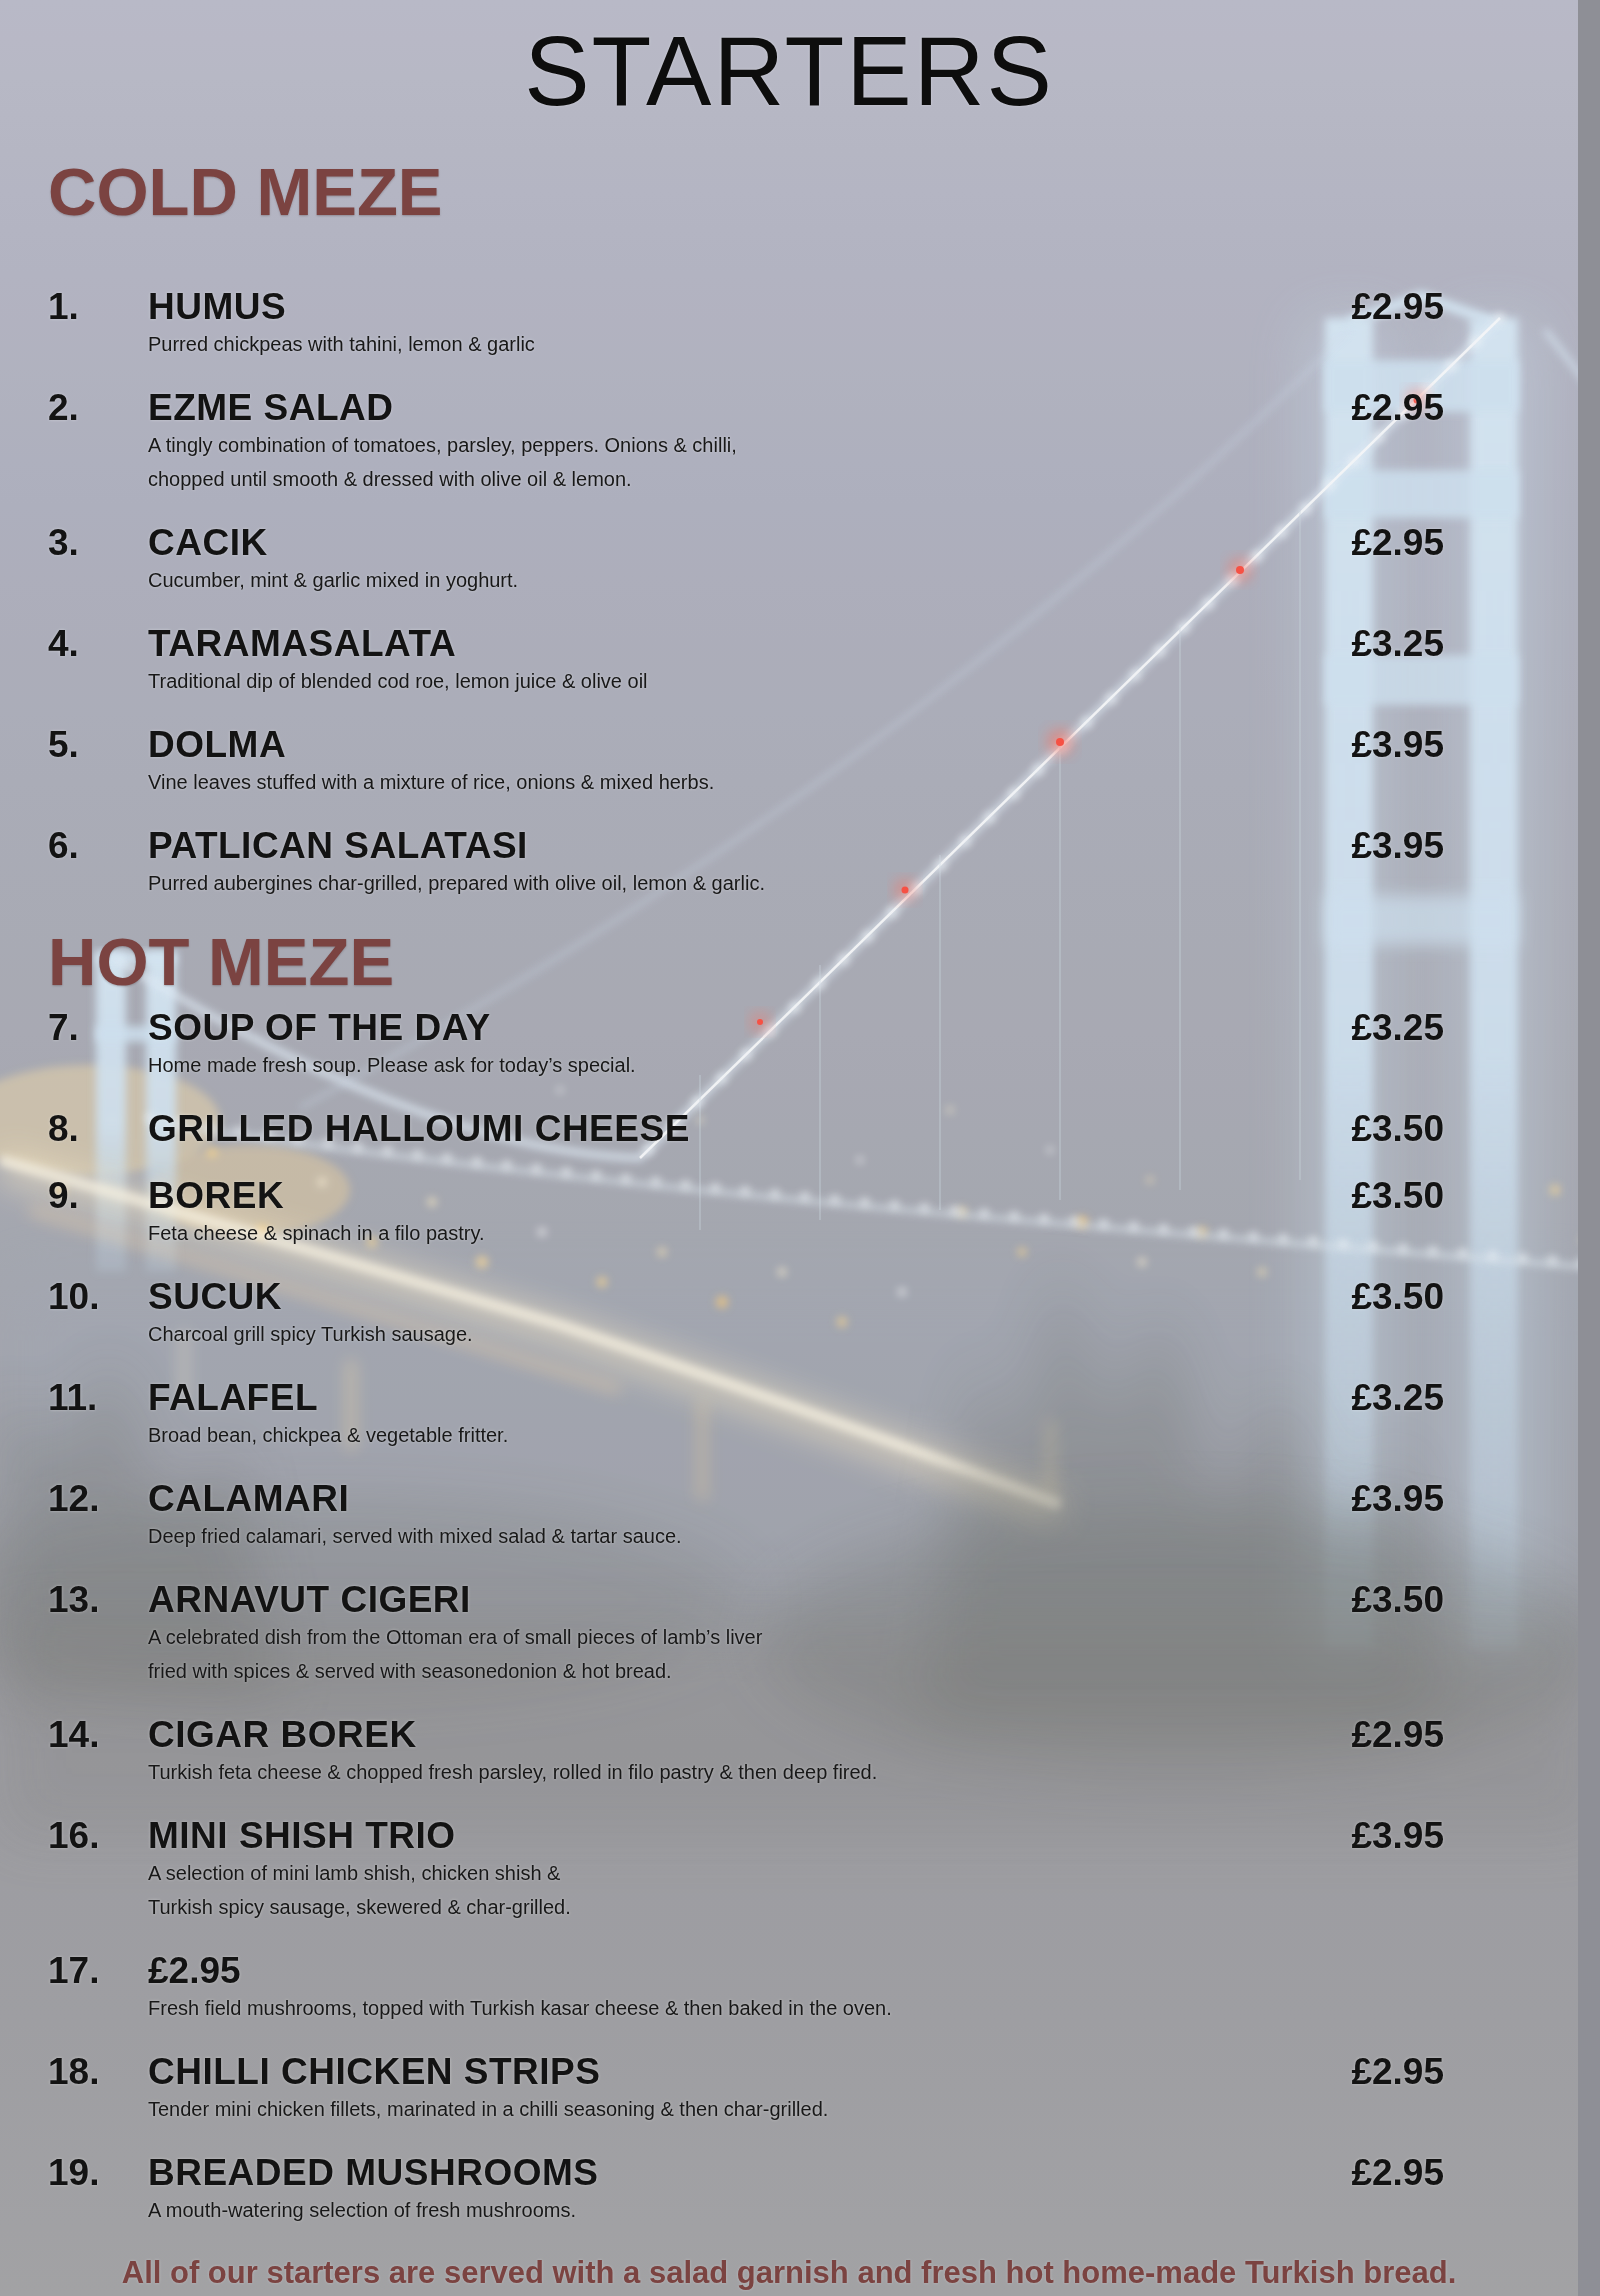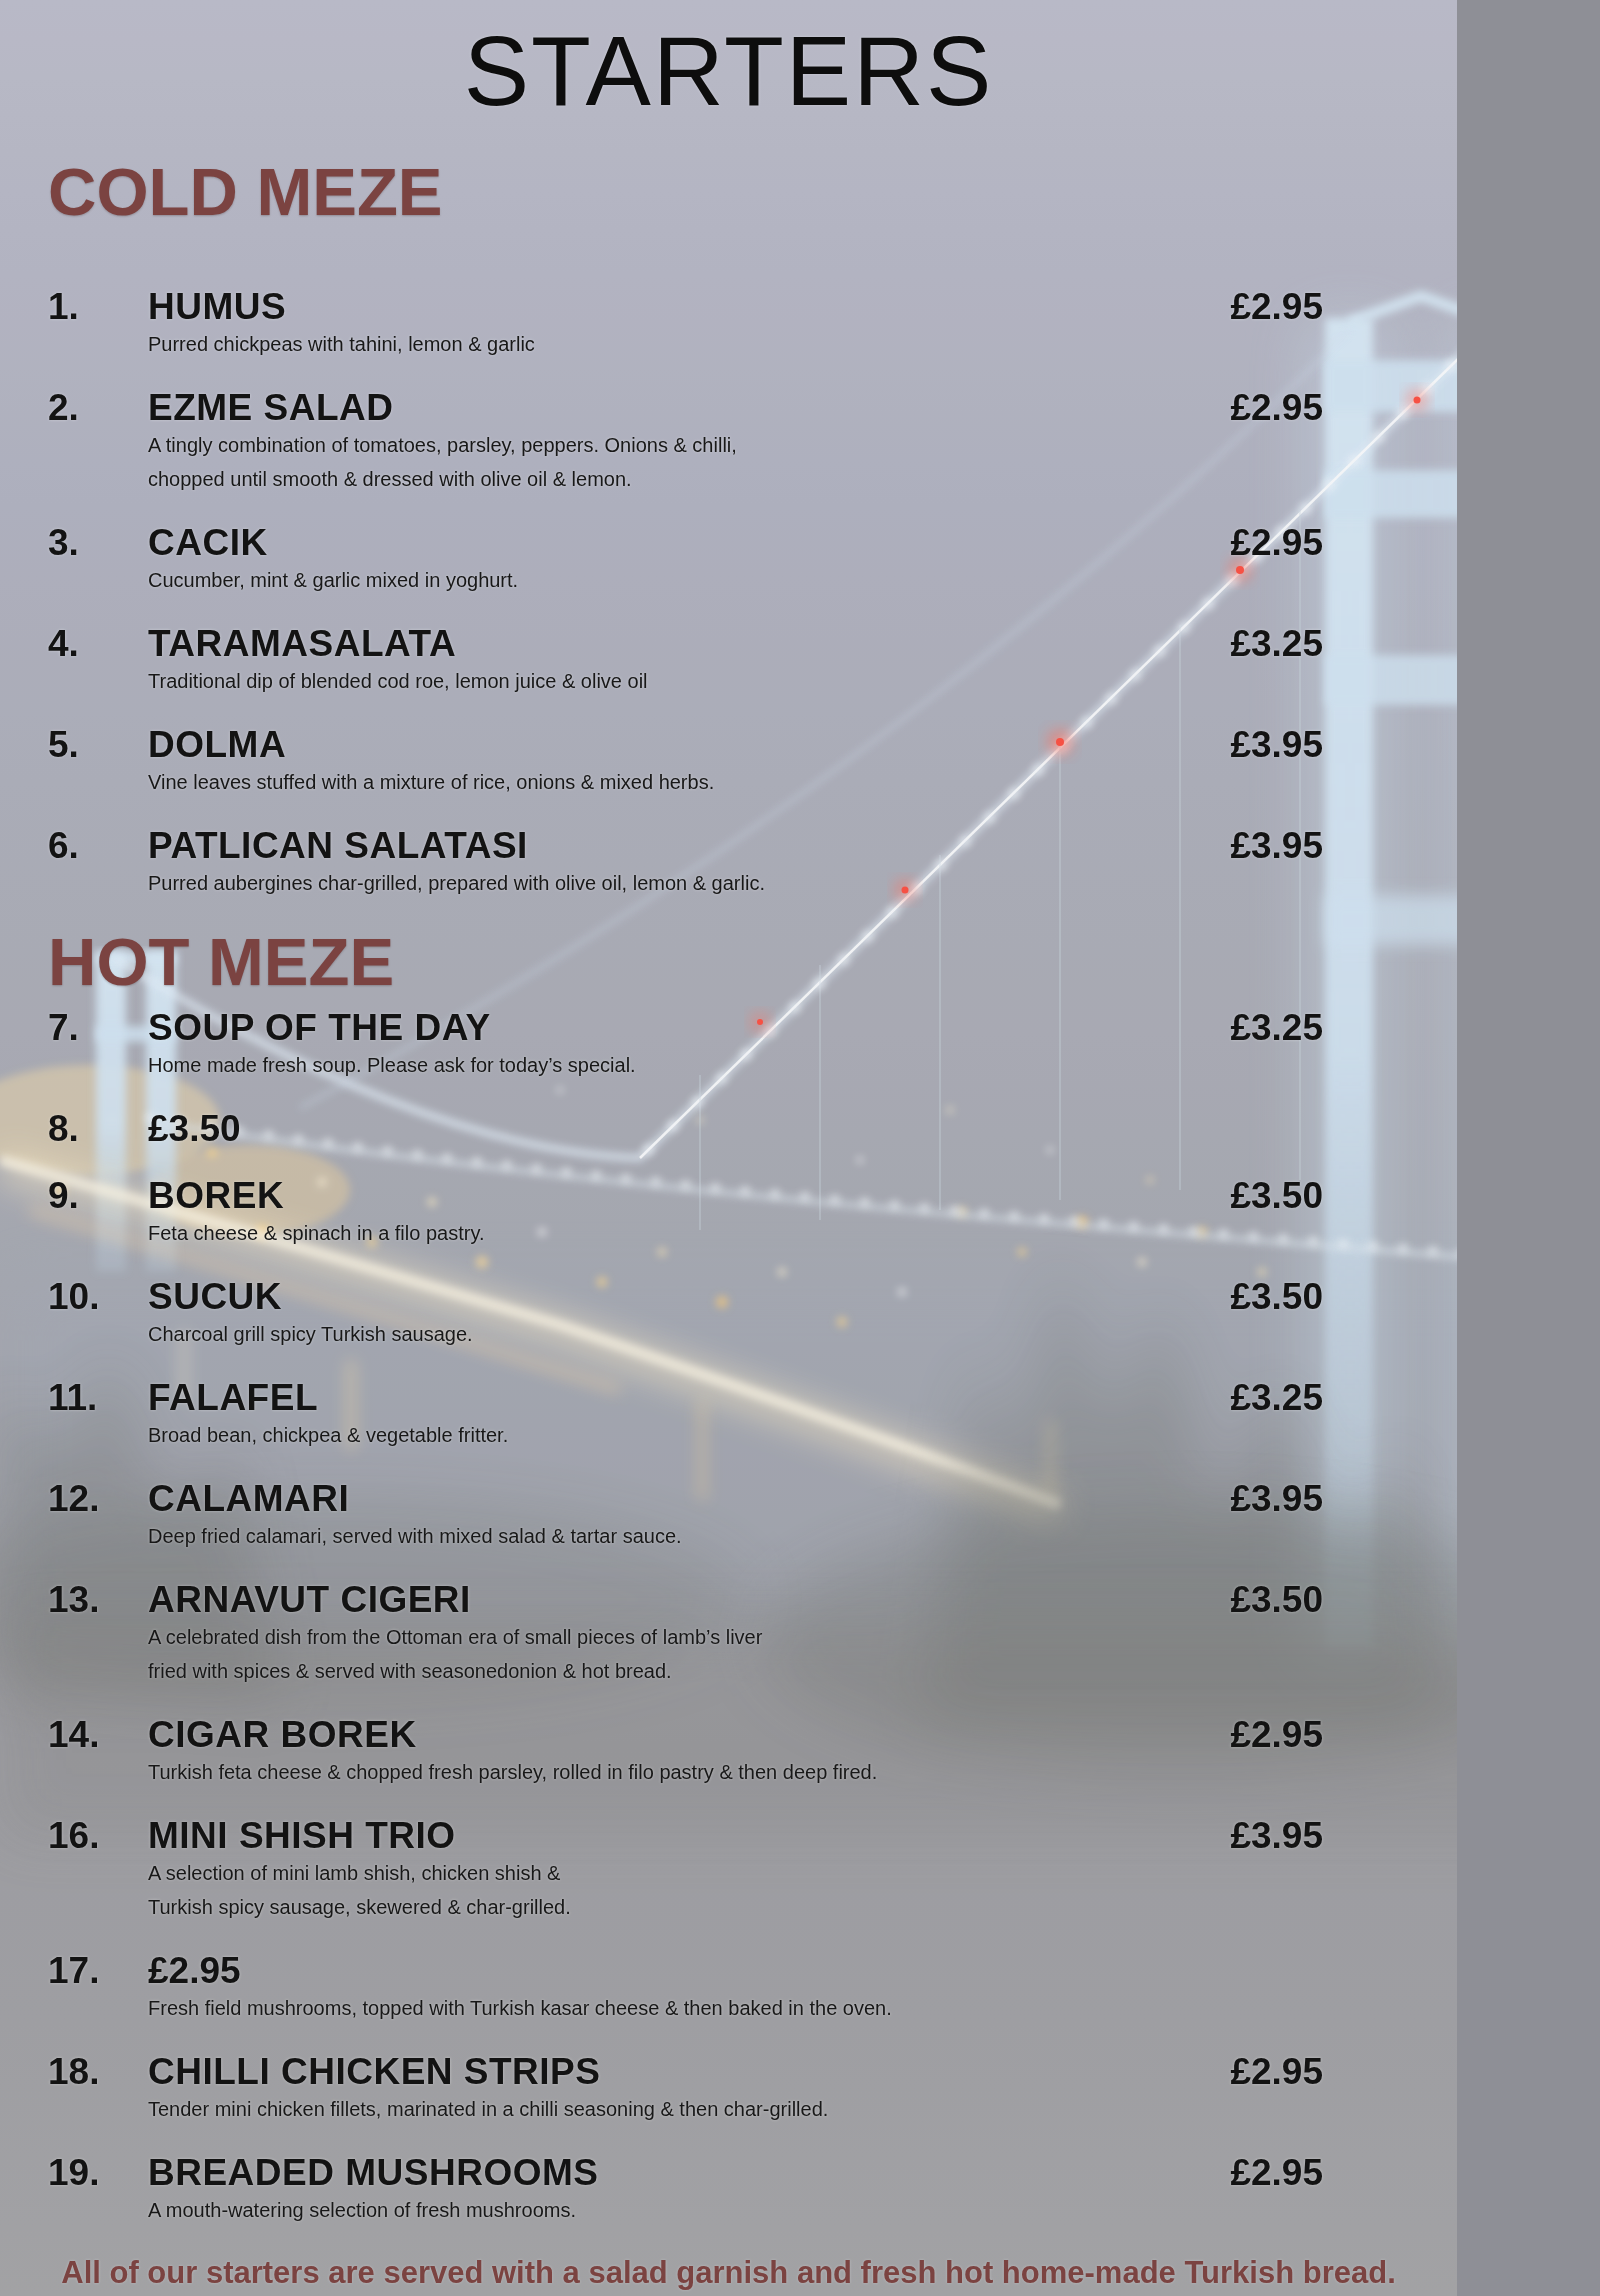--- a/index.html
+++ b/index.html
@@ -1,17 +1,17 @@
 <!DOCTYPE html>
 <html><head>
 <meta charset="utf-8">
 <style>
   html,body{margin:0;padding:0;}
   body{background:#8e8f96; font-family:"Liberation Sans", sans-serif;}
-  .page{position:relative; width:1457px; height:2296px; overflow:hidden;
+  .page{position:relative; width:1578px; height:2296px; overflow:hidden;
         background:linear-gradient(180deg,
           #b6b7c6 0%, #b0b1c0 10%, #a9abba 22%, #a5a7b3 34%,
           #a2a4ae 45%, #9da0a9 56%, #999ba2 66%, #95959a 76%,
           #97979a 88%, #9b9b9d 100%);}
   .bg{position:absolute; inset:0; z-index:0;}
   .bg svg{display:block;}
   .wash{position:absolute; inset:0; background:rgba(196,198,208,0.16); z-index:1;}
   .content{position:relative; z-index:2; padding-top:22px;}
 
   .title{margin:0; text-align:center; font-size:98px; font-weight:400;
@@ -263,20 +263,21 @@
       <span class="price">£3.25</span>
     </div>
     <div class="desc">
                 <div>Home made fresh soup. Please ask for today’s special.</div>
               </div>
   </div>
 
   <div class="item">
     <div class="row">
       <span class="num">8.</span>
+      <span class="name">GRILLED HALLOUMI CHEESE</span>
       <span class="price">£3.50</span>
     </div>
 
   </div>
 
   <div class="item">
     <div class="row">
       <span class="num">9.</span>
       <span class="name">BOREK</span>
       <span class="price">£3.50</span>

